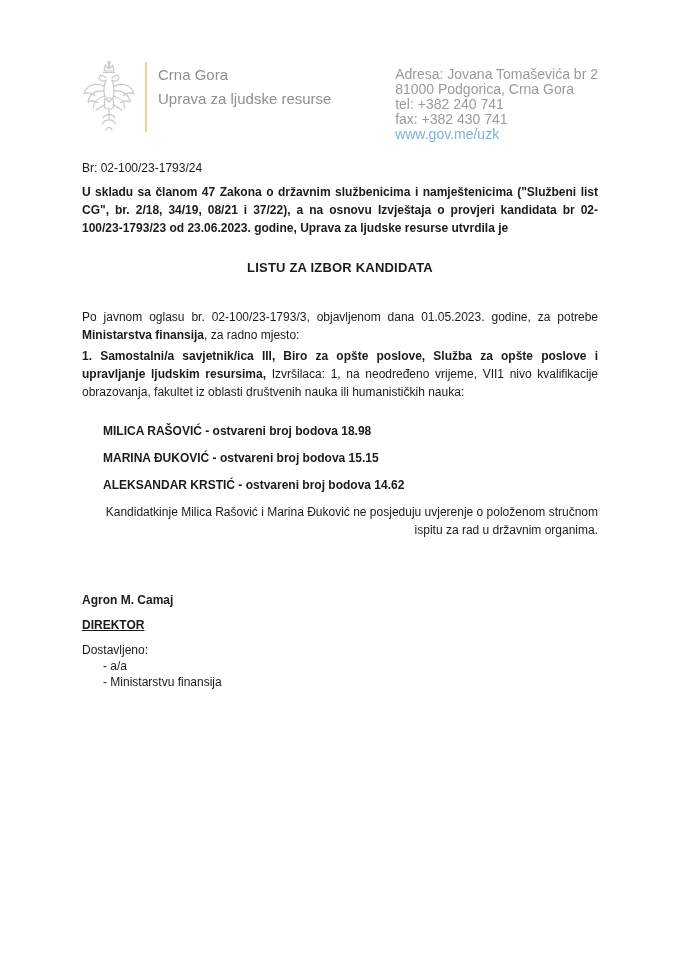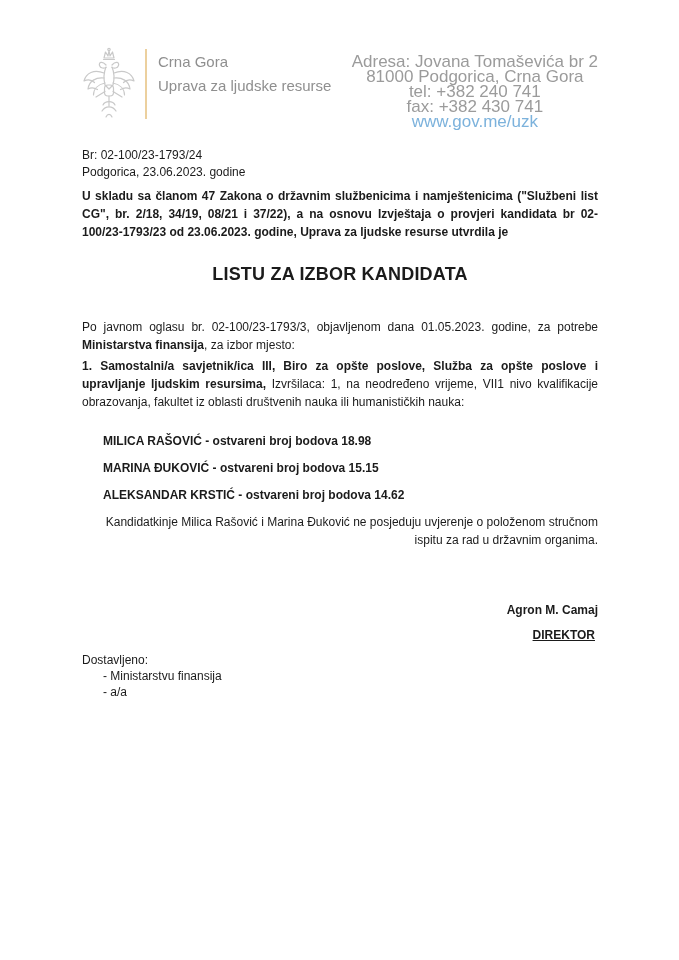--- a/index.html
+++ b/index.html
@@ -7,44 +7,45 @@
     position: relative;
     width: 679px;
     height: 871px;
     box-sizing: border-box;
     padding: 45px 81px 0 82px;
     background: #ffffff;
     font-family: "Liberation Sans", sans-serif;
     font-size: 12px;
     color: #1b1b1b;
     overflow: hidden;
+    margin-top: 13px;
   }
 
   
   .letterhead { display: flex; justify-content: space-between; height: 80px; }
   .lh-left { display: flex; align-items: flex-start; }
   .crest { width: 54px; height: 76px; margin-top: 2px; }
   .lh-divider { width: 2px; height: 70px; background: #ecd09e; margin: 4px 11px 0 9px; }
   .lh-org { padding-top: 5px; color: #8f8f8f; font-size: 15px; line-height: 24px; white-space: nowrap; }
-  .lh-contact { text-align: center; color: #9b9b9b; font-size: 17px; line-height: 15px; padding-top: 9px; }
+  .lh-contact { text-align: left; color: #9b9b9b; font-size: 14px; line-height: 15px; padding-top: 9px; }
   .lh-link { display: block; color: #7cb2dc; text-decoration: none; cursor: pointer; }
 
   
   .ref { margin-top: 22px; line-height: 17px; }
   .para { margin: 0; line-height: 18px; }
   .just { text-align: justify; }
   .p1 { margin-top: 6px; font-weight: bold; }
-  .doc-title { margin: 23px 0 0 0; font-size: 18px; font-weight: bold; text-align: center; letter-spacing: 0.2px; }
+  .doc-title { margin: 23px 0 0 0; font-size: 13px; font-weight: bold; text-align: center; letter-spacing: 0.2px; }
   .p2 { margin-top: 33px; }
   .p3 { margin-top: 3px; }
   .candidates { margin-top: 21px; padding-left: 21px; font-weight: bold; }
   .candidate { line-height: 18px; margin-bottom: 9px; }
   .p4 { margin-top: 18px; }
   .p5 { margin-top: 9px; text-align: right; }
-  .signature { margin-top: 52px; text-align: right; font-weight: bold; }
+  .signature { margin-top: 52px; font-weight: bold; }
   .sig-name { line-height: 18px; }
   .sig-title { margin-top: 7px; padding-right: 3px; line-height: 18px; text-decoration: underline; }
   .distribution { margin-top: 8px; line-height: 16px; }
   .dist-item { padding-left: 21px; }
 </style>
 </head>
 <body>
 
 <div class="page">
 
@@ -81,44 +82,43 @@
       <div>Adresa: Jovana Tomaševića br 2</div>
       <div>81000 Podgorica, Crna Gora</div>
       <div>tel: +382 240 741</div>
       <div>fax: +382 430 741</div>
       <a class="lh-link">www.gov.me/uzk</a>
     </div>
   </div>
 
   <div class="ref">
     <div>Br: 02-100/23-1793/24</div>
-    <div>Podgorica, 23.06.2023. godine</div>
   </div>
 
   <p class="para just p1">U skladu sa članom 47 Zakona o državnim službenicima i namještenicima ("Službeni list CG", br. 2/18, 34/19, 08/21 i 37/22), a na osnovu Izvještaja o provjeri kandidata br 02-100/23-1793/23 od 23.06.2023. godine, Uprava za ljudske resurse utvrdila je</p>
 
   <h1 class="doc-title">LISTU ZA IZBOR KANDIDATA</h1>
 
-  <p class="para just p2"><span>Po javnom oglasu br. 02-100/23-1793/3, objavljenom dana 01.05.2023. godine, za potrebe </span><b>Ministarstva finansija</b><span>, za izbor mjesto:</span></p>
+  <p class="para just p2"><span>Po javnom oglasu br. 02-100/23-1793/3, objavljenom dana 01.05.2023. godine, za potrebe </span><b>Ministarstva finansija</b><span>, za radno mjesto:</span></p>
 
   <p class="para just p3"><b>1. Samostalni/a savjetnik/ica III, Biro za opšte poslove, Služba za opšte poslove i upravljanje ljudskim resursima,</b><span> Izvršilaca: 1, na neodređeno vrijeme, VII1 nivo kvalifikacije obrazovanja, fakultet iz oblasti društvenih nauka ili humanističkih nauka:</span></p>
 
   <div class="candidates">
     <div class="candidate">MILICA RAŠOVIĆ - ostvareni broj bodova 18.98</div>
     <div class="candidate">MARINA ĐUKOVIĆ - ostvareni broj bodova 15.15</div>
     <div class="candidate">ALEKSANDAR KRSTIĆ - ostvareni broj bodova 14.62</div>
   </div>
 
 
   <p class="para p5">Kandidatkinje Milica Rašović i Marina Đuković ne posjeduju uvjerenje o položenom stručnom ispitu za rad u državnim organima.</p>
 
   <div class="signature">
     <div class="sig-name">Agron M. Camaj</div>
     <div class="sig-title">DIREKTOR</div>
   </div>
 
   <div class="distribution">
     <div>Dostavljeno:</div>
+    <div class="dist-item">- a/a</div>
     <div class="dist-item">- Ministarstvu finansija</div>
-    <div class="dist-item">- a/a</div>
   </div>
 
 </div>
 
 </body></html>

